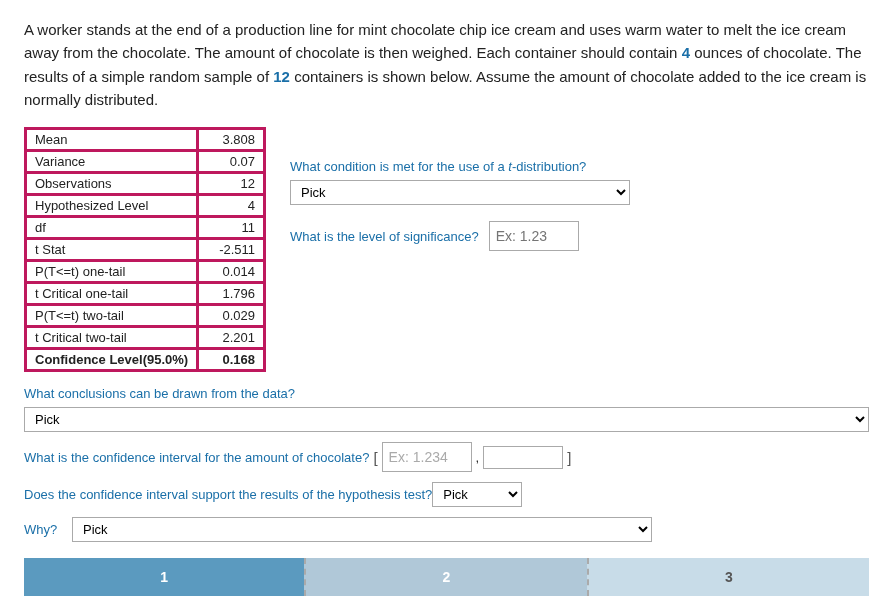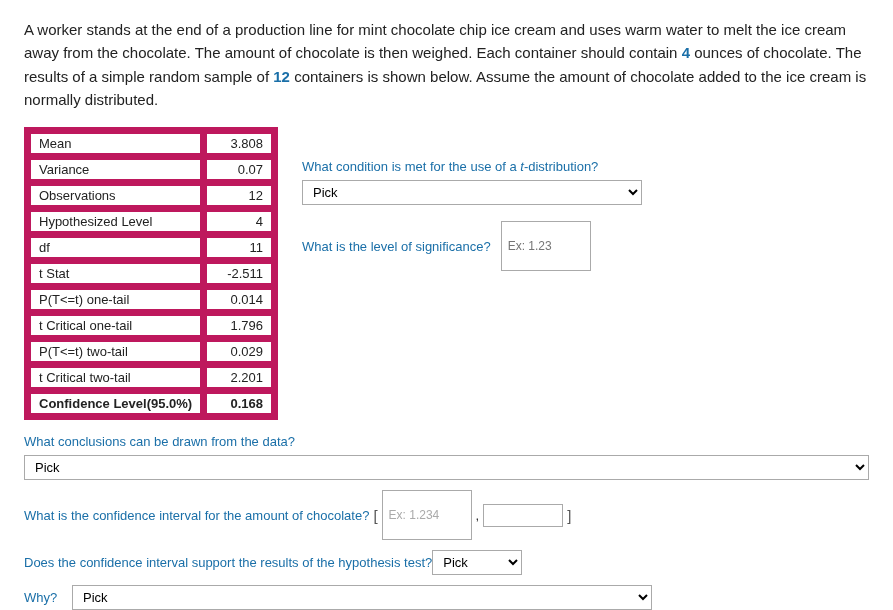--- a/index.html
+++ b/index.html
@@ -29,21 +29,21 @@
       margin-bottom: 14px;
     }
 
     
     .stats-table {
       border-collapse: collapse;
       min-width: 240px;
       font-size: 13px;
     }
     .stats-table td {
-      border: 7px solid #be185d;
+      border: 3px solid #be185d;
       padding: 2px 8px;
     }
     .stats-table td:first-child {
       font-weight: normal;
       background: #fff;
       min-width: 160px;
     }
     .stats-table td:last-child {
       text-align: right;
       background: #fff;
@@ -79,22 +79,22 @@
       font-size: 13px;
       padding: 3px 6px;
       background: #fff;
       cursor: pointer;
     }
     select.pick-select-wide {
       width: 340px;
     }
     input.text-input {
       border: 1px solid #aaa;
-      font-size: 12px;
-      padding: 17px 6px;
+      font-size: 14px;
+      padding: 6px 6px;
       width: 90px;
       background: #fff;
       color: #aaa;
     }
     input.text-input-sm {
       border: 1px solid #aaa;
       font-size: 13px;
       padding: 3px 6px;
       width: 80px;
       background: #fff;

